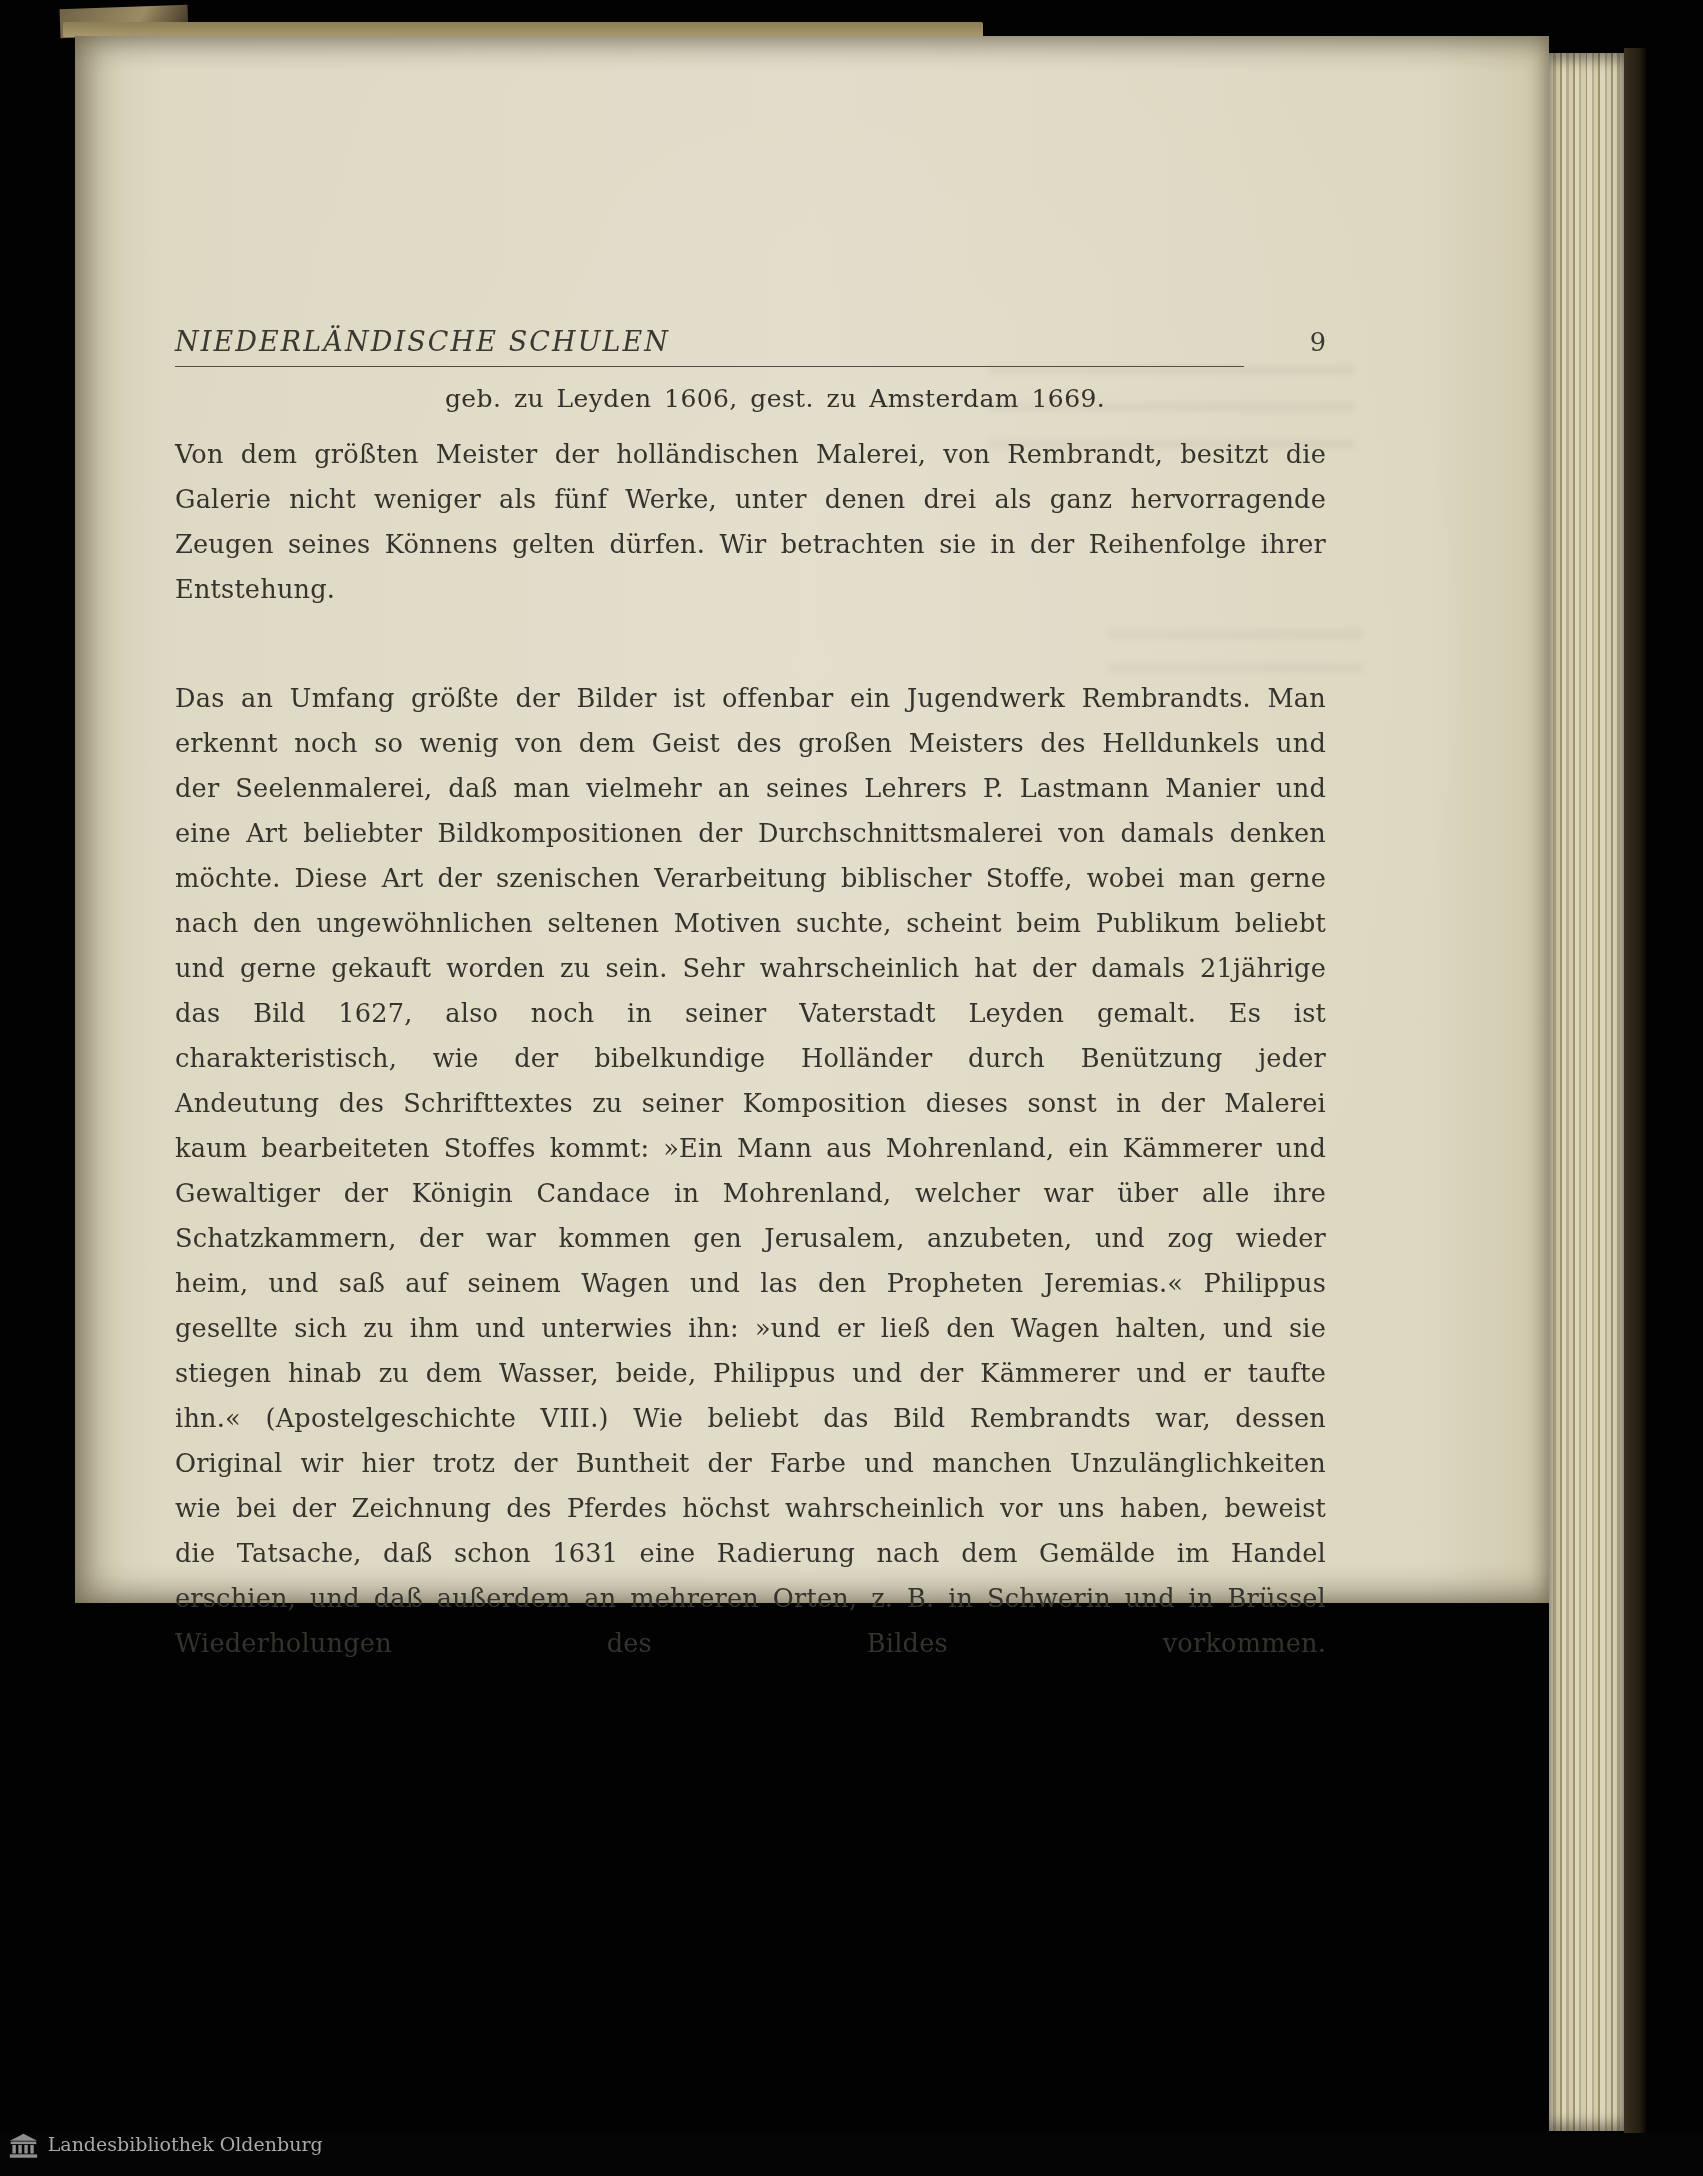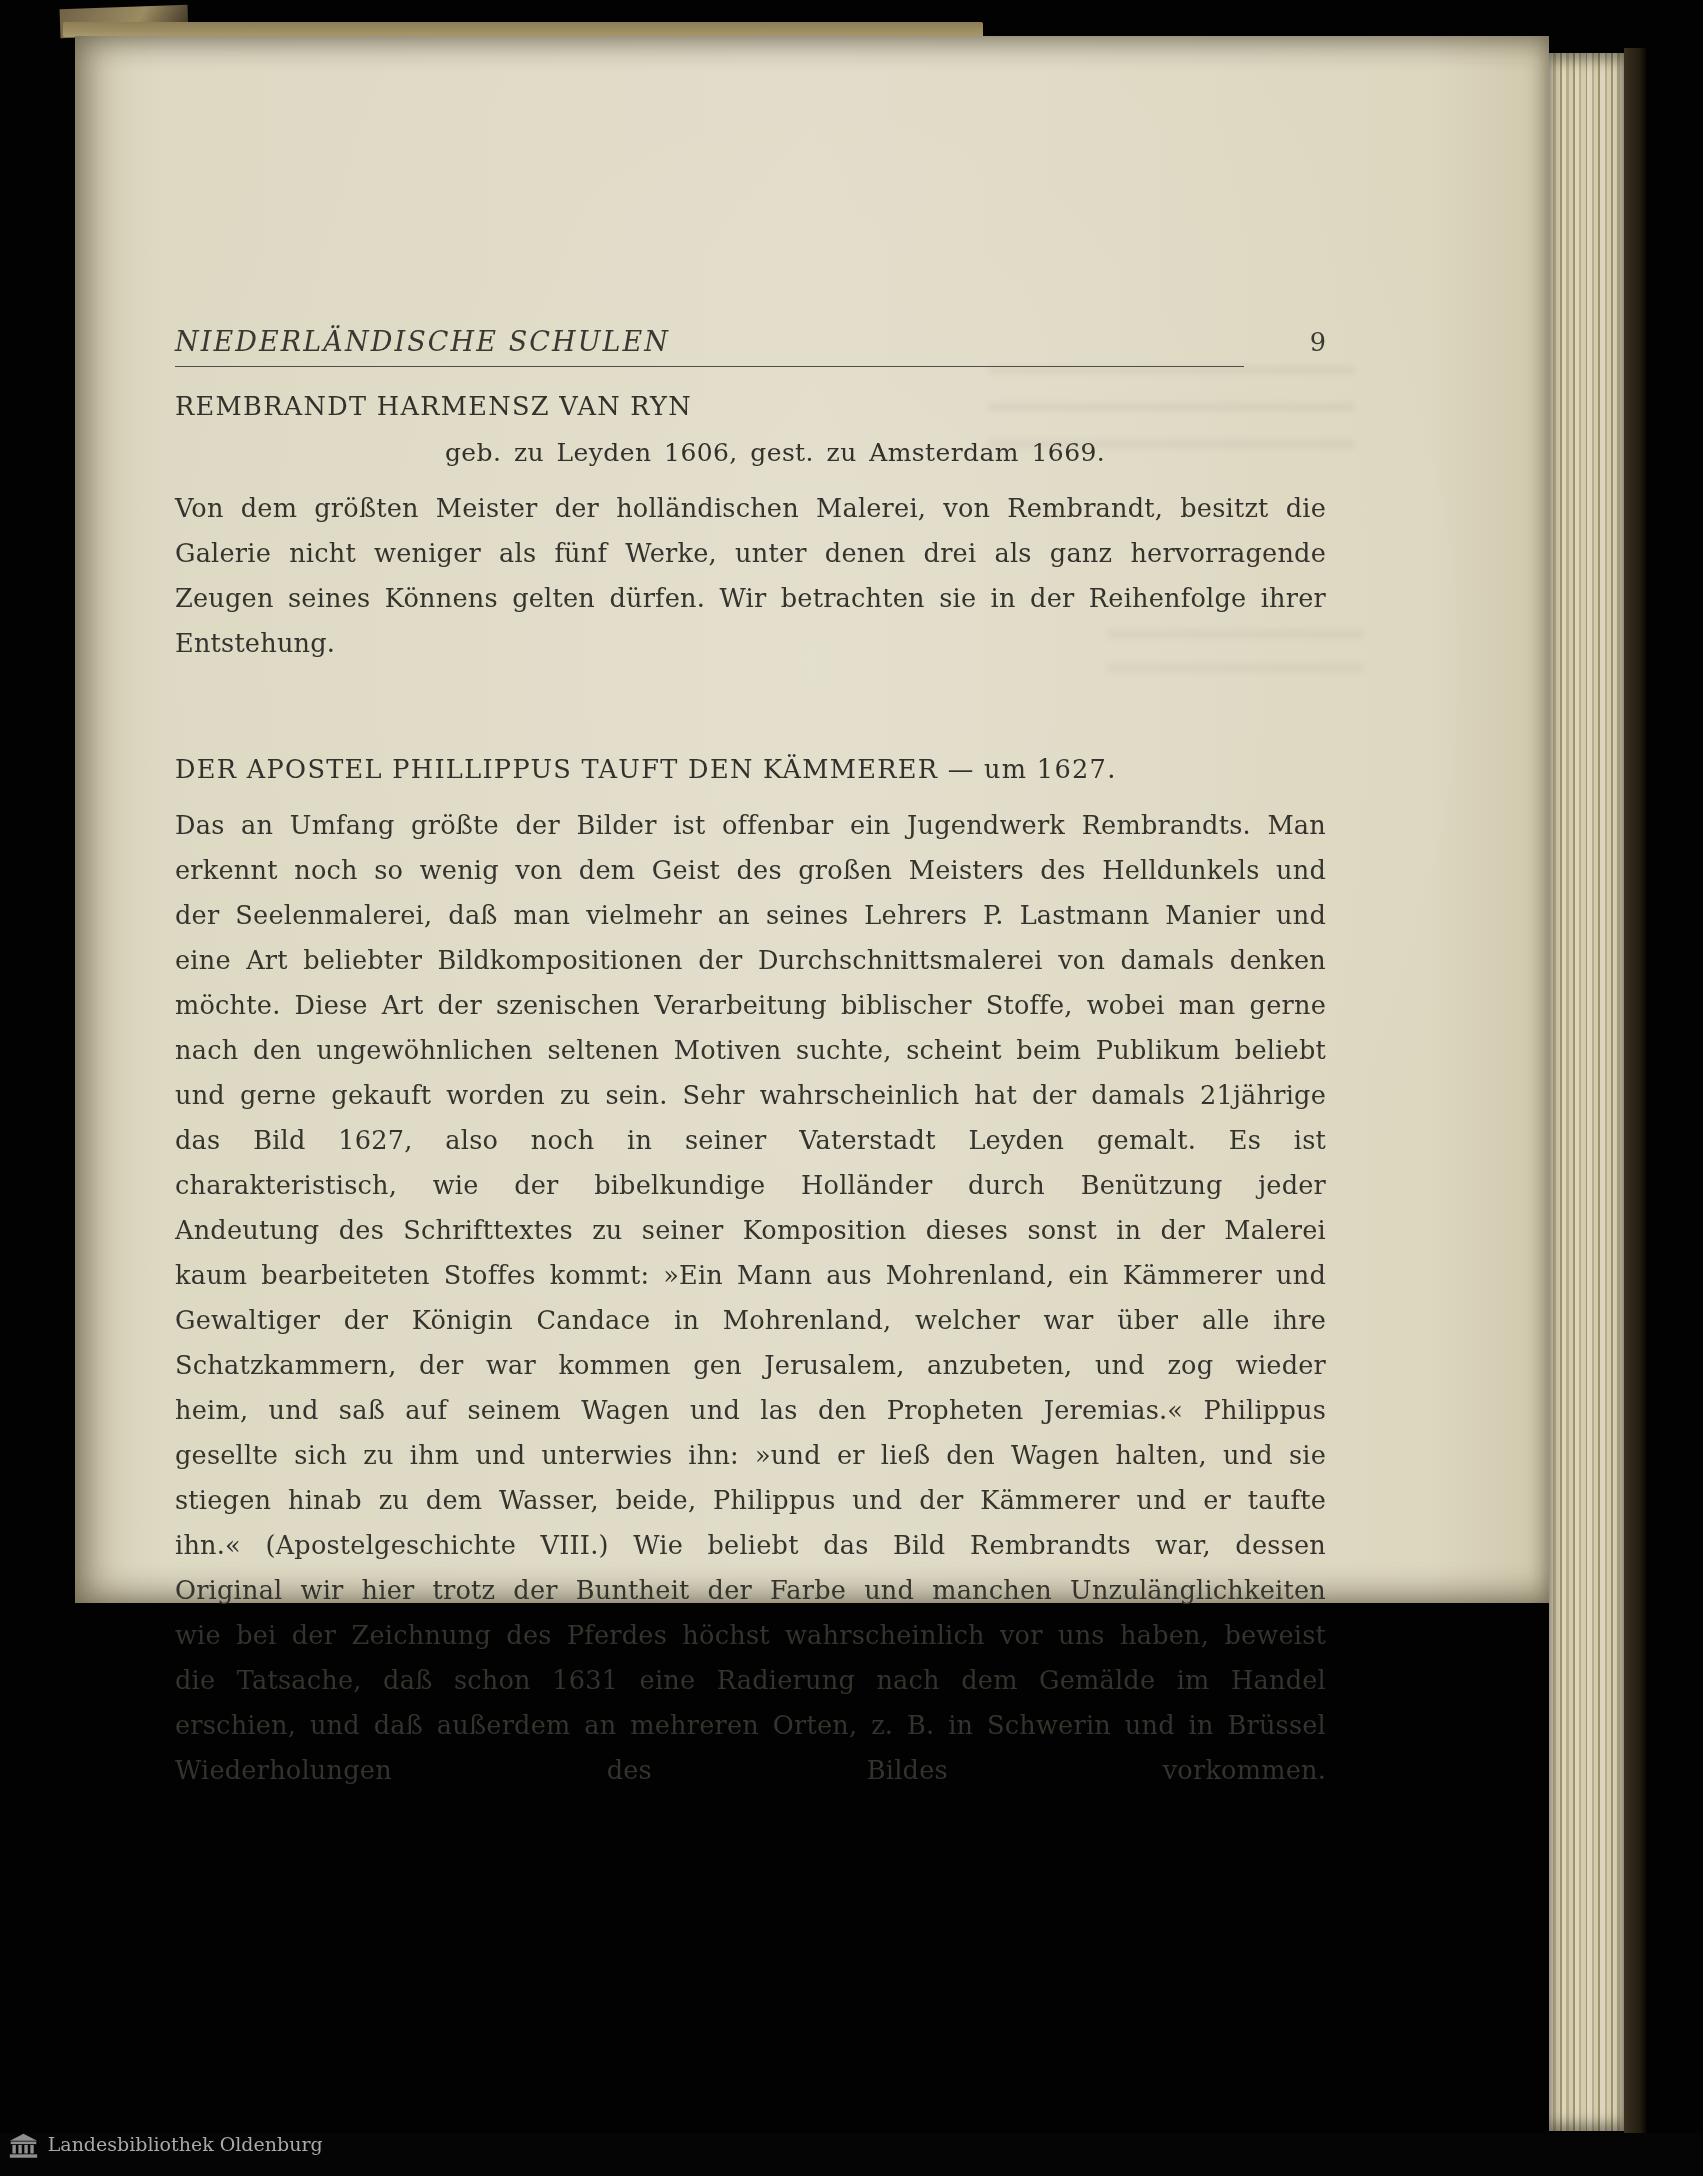--- a/index.html
+++ b/index.html
@@ -168,27 +168,25 @@
   <div class="board-top"></div>
 
   <div class="page">
 
     <div class="header-row">
       <span class="header-title">NIEDERLÄNDISCHE SCHULEN</span>
       <span class="page-number">9</span>
     </div>
     <div class="header-rule"></div>
 
-    <h1 class="artist-name">REMBRANDT HARMENSZ VAN RYN</h1>
 
     <p class="artist-dates">geb. zu Leyden 1606, gest. zu Amsterdam 1669.</p>
 
     <p class="body-par">Von dem größten Meister der holländischen Malerei, von Rembrandt, besitzt die Galerie nicht weniger als fünf Werke, unter denen drei als ganz hervorragende Zeugen seines Könnens gelten dürfen.  Wir betrachten sie in der Reihenfolge ihrer Entstehung.</p>
 
-    <h2 class="section-heading">DER APOSTEL PHILLIPPUS TAUFT DEN KÄMMERER — um 1627.</h2>
 
     <p class="body-par">Das an Umfang größte der Bilder ist offenbar ein Jugendwerk Rembrandts.  Man erkennt noch so wenig von dem Geist des großen Meisters des Helldunkels und der Seelenmalerei, daß man vielmehr an seines Lehrers P. Lastmann Manier und eine Art beliebter Bildkompositionen der Durchschnittsmalerei von damals denken möchte.  Diese Art der szenischen Verarbeitung biblischer Stoffe, wobei man gerne nach den ungewöhnlichen seltenen Motiven suchte, scheint beim Publikum beliebt und gerne gekauft worden zu sein.  Sehr wahrscheinlich hat der damals 21jährige das Bild 1627, also noch in seiner Vaterstadt Leyden gemalt.  Es ist charakteristisch, wie der bibelkundige Holländer durch Benützung jeder Andeutung des Schrifttextes zu seiner Komposition dieses sonst in der Malerei kaum bearbeiteten Stoffes kommt: »Ein Mann aus Mohrenland, ein Kämmerer und Gewaltiger der Königin Candace in Mohrenland, welcher war über alle ihre Schatzkammern, der war kommen gen Jerusalem, anzubeten, und zog wieder heim, und saß auf seinem Wagen und las den Propheten Jeremias.«  Philippus gesellte sich zu ihm und unterwies ihn: »und er ließ den Wagen halten, und sie stiegen hinab zu dem Wasser, beide, Philippus und der Kämmerer und er taufte ihn.«  (Apostelgeschichte VIII.)  Wie beliebt das Bild Rembrandts war, dessen Original wir hier trotz der Buntheit der Farbe und manchen Unzulänglichkeiten wie bei der Zeichnung des Pferdes höchst wahrscheinlich vor uns haben, beweist die Tatsache, daß schon 1631 eine Radierung nach dem Gemälde im Handel erschien, und daß außerdem an mehreren Orten, z. B. in Schwerin und in Brüssel Wiederholungen des Bildes vorkommen.</p>
 
   </div>
 
   <div class="bleed-1"></div>
   <div class="bleed-2"></div>
 
   <div class="page-edges"></div>
   <div class="book-back-edge"></div>

